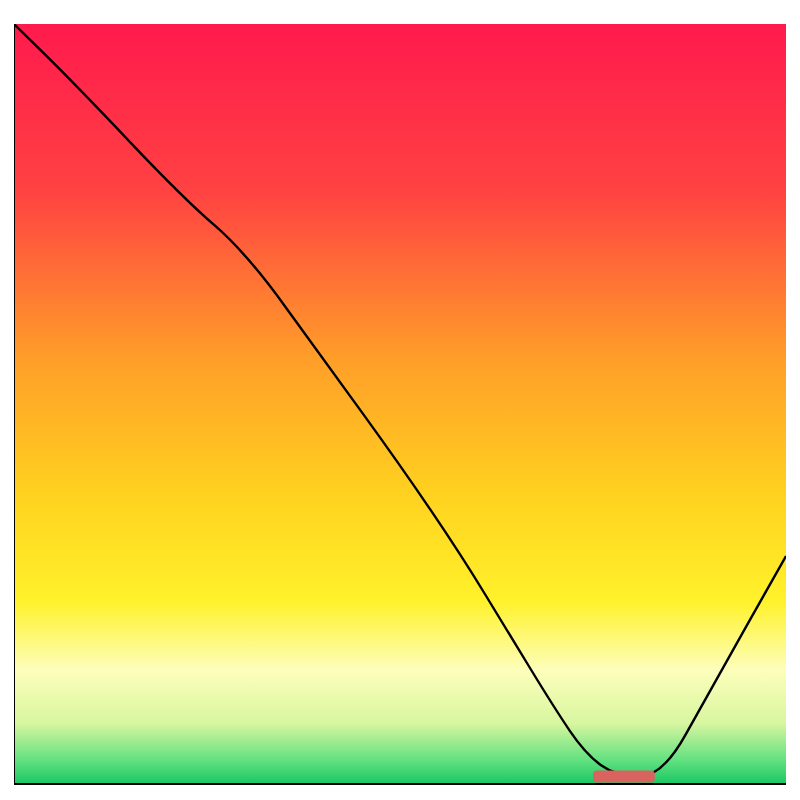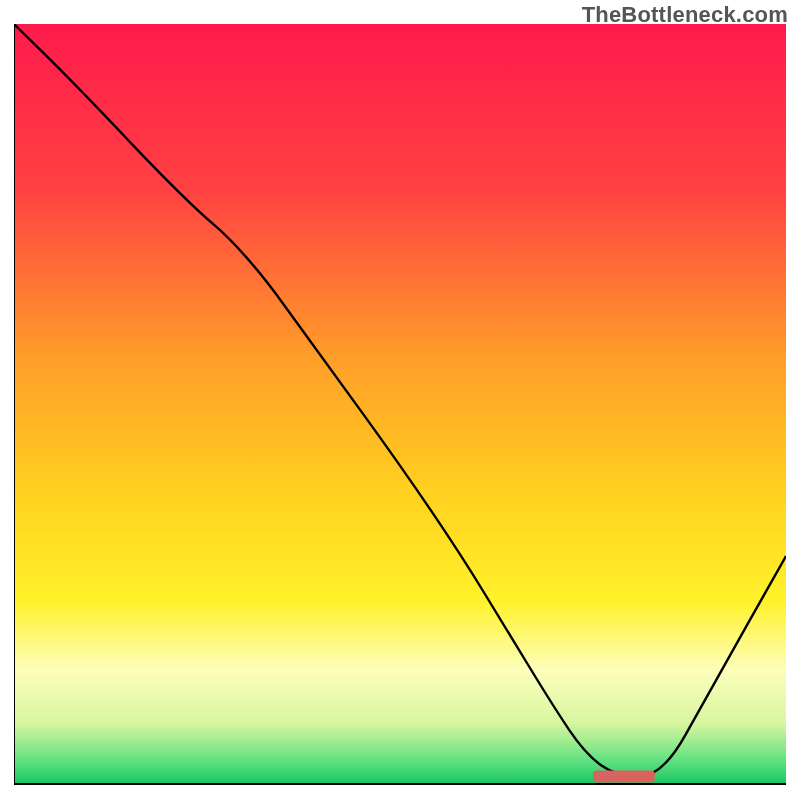--- a/index.html
+++ b/index.html
@@ -53,21 +53,20 @@
     fill: #d9635f;
     rx: 4;
     ry: 4;
   }
 </style>
 </head>
 <body>
 
 <div class="chart-wrap">
 
-  <div class="watermark">TheBottleneck.com</div>
 
   <div class="plot">
     <svg viewBox="0 0 772 762" preserveAspectRatio="none">
       <defs>
         <linearGradient id="bg-grad" x1="0" y1="0" x2="0" y2="1">
         <stop offset="0%" stop-color="#ff1a4d"></stop>
             <stop offset="22%" stop-color="#ff4242"></stop>
             <stop offset="44%" stop-color="#ff9e29"></stop>
             <stop offset="62%" stop-color="#ffd21f"></stop>
             <stop offset="76%" stop-color="#fff22b"></stop>

